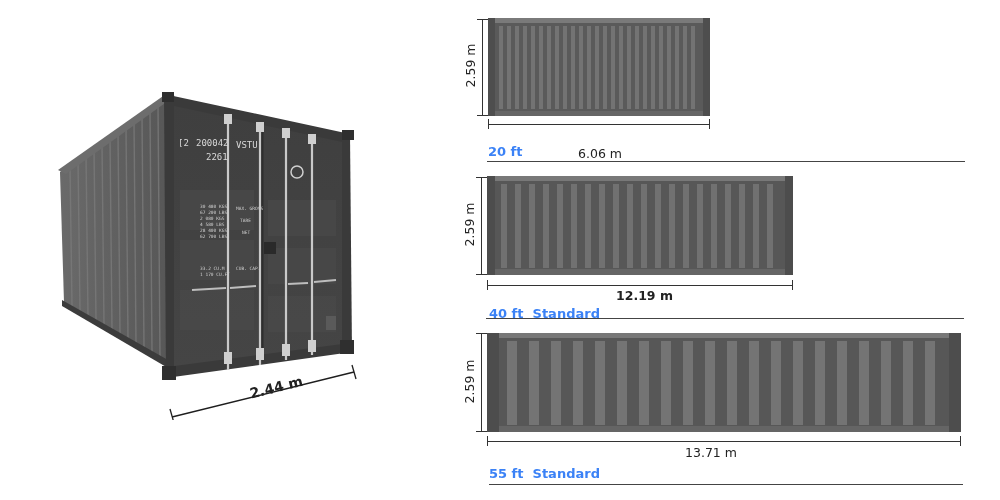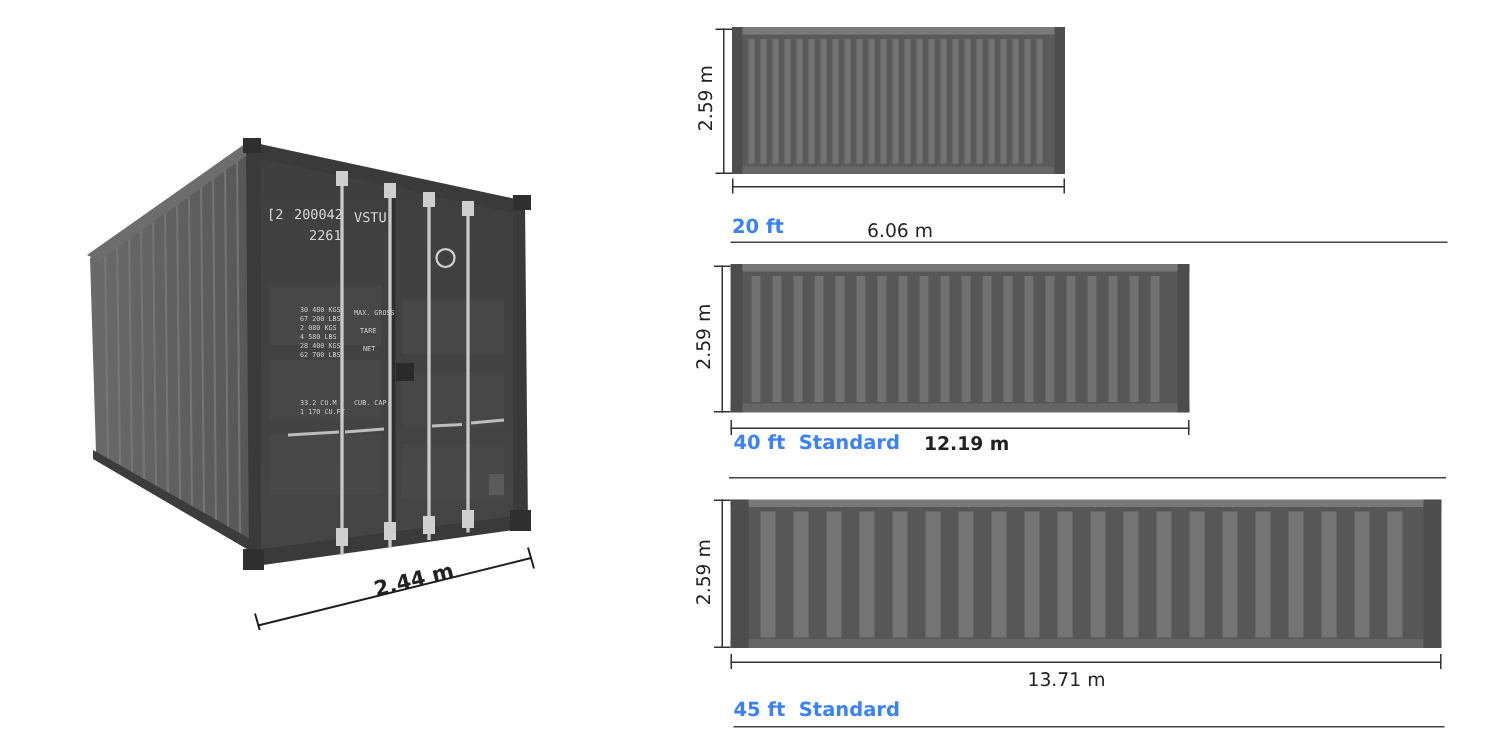--- a/index.html
+++ b/index.html
@@ -217,21 +217,21 @@
           <rect x="252" y="8" width="6" height="84"></rect>
         <rect x="266" y="8" width="6" height="84"></rect>
           <rect x="280" y="8" width="6" height="84"></rect>
       </g>
     </svg>
   </div>
   <div class="abs" style="left:487px;top:285px;width:306px;height:1px;background:#333;"></div>
   <div class="abs" style="left:487px;top:280px;width:1px;height:10px;background:#333;"></div>
   <div class="abs" style="left:792px;top:280px;width:1px;height:10px;background:#333;"></div>
   <div class="dim-label" style="left:616px;top:288px;font-weight:bold;">12.19 m</div>
-  <div class="title" style="left:489px;top:288px;">40 ft  Standard</div>
+  <div class="title" style="left:489px;top:306px;">40 ft  Standard</div>
   <div class="rule" style="left:486px;top:318px;width:478px;"></div>
 </div>
 
 <div class="abs" style="left:0;top:0;width:1000px;height:500px;">
   <div class="abs" style="left:481px;top:333px;width:1px;height:99px;background:#333;"></div>
   <div class="abs" style="left:476px;top:333px;width:11px;height:1px;background:#333;"></div>
   <div class="abs" style="left:476px;top:431px;width:11px;height:1px;background:#333;"></div>
   <div class="vlabel" style="left:444px;top:374px;width:50px;text-align:center;">2.59 m</div>
   <div class="abs" style="left:487px;top:333px;width:474px;height:99px;">
     <svg width="474" height="99" viewBox="0 0 474 99">
@@ -261,15 +261,15 @@
           <rect x="394" y="8" width="10" height="84"></rect>
         <rect x="416" y="8" width="10" height="84"></rect>
           <rect x="438" y="8" width="10" height="84"></rect>
       </g>
     </svg>
   </div>
   <div class="abs" style="left:487px;top:441px;width:474px;height:1px;background:#333;"></div>
   <div class="abs" style="left:487px;top:436px;width:1px;height:10px;background:#333;"></div>
   <div class="abs" style="left:960px;top:436px;width:1px;height:10px;background:#333;"></div>
   <div class="dim-label" style="left:685px;top:445px;">13.71 m</div>
-  <div class="title" style="left:489px;top:466px;">45 ft  Standard</div>
+  <div class="title" style="left:489px;top:466px;">55 ft  Standard</div>
   <div class="rule" style="left:489px;top:484px;width:474px;"></div>
 </div>
 
 </body></html>

